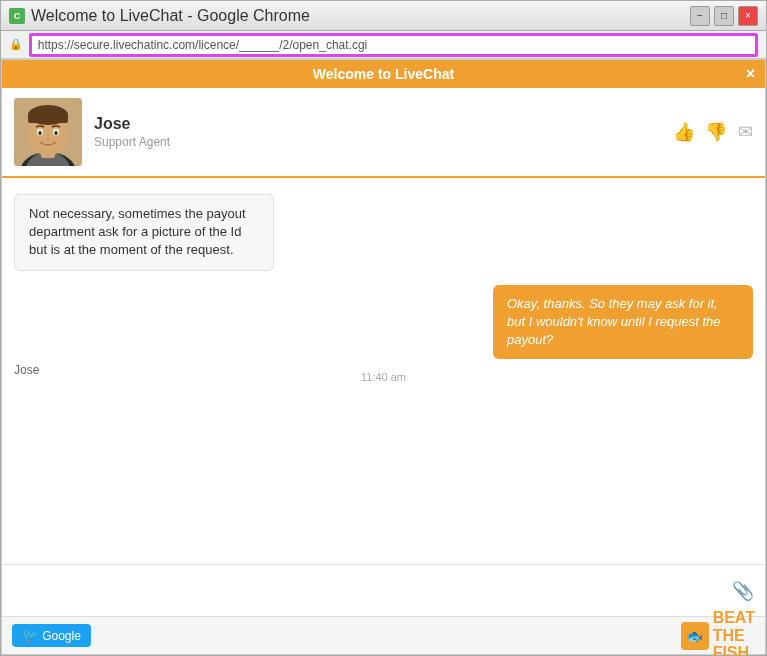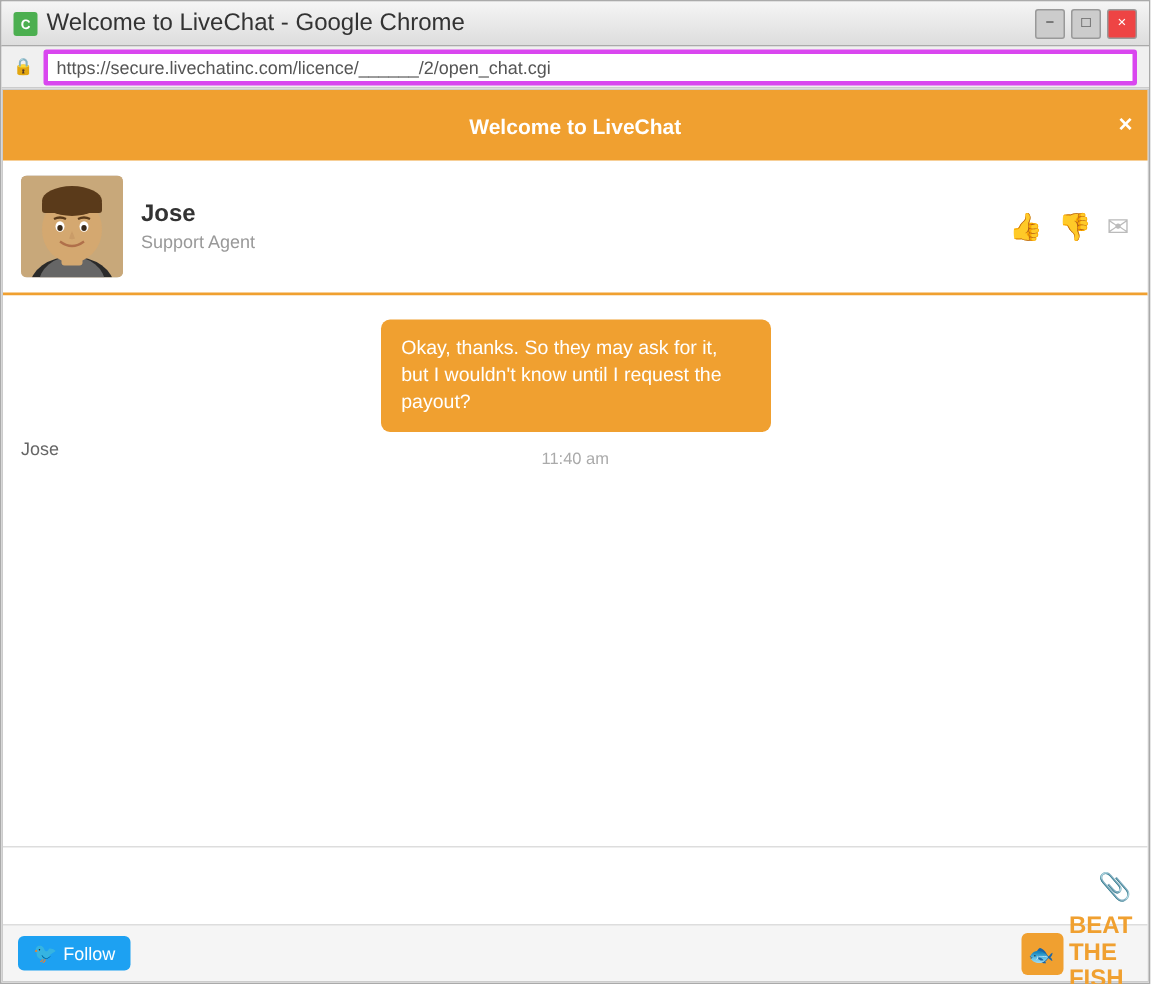--- a/index.html
+++ b/index.html
@@ -76,21 +76,21 @@
       flex: 1;
       display: flex;
       flex-direction: column;
       border: 1px solid #ccc;
       margin: 0;
       background: white;
     }
 
     .chat-header {
       background: #f0a030;
-      height: 47px;
+      height: 28px;
       display: flex;
       align-items: center;
       justify-content: center;
       color: white;
       font-size: 14px;
       font-weight: bold;
       flex-shrink: 0;
       position: relative;
     }
     .chat-header-close {
@@ -168,22 +168,23 @@
       border-radius: 6px;
       padding: 10px 14px;
       max-width: 260px;
       font-size: 13px;
       color: #333;
       line-height: 1.4;
     }
 
     .msg-right {
       display: flex;
-      justify-content: center;
+      justify-content: flex-end;
       margin-bottom: 4px;
+      font-style: italic;
     }
     .msg-bubble-right {
       background: #f0a030;
       border-radius: 6px;
       padding: 10px 14px;
       max-width: 260px;
       font-size: 13px;
       color: white;
       line-height: 1.4;
     }
@@ -354,20 +355,25 @@
       </div>
       <div class="agent-actions">
         <span class="action-icon">👍</span>
         <span class="action-icon">👎</span>
         <span class="action-icon">✉</span>
       </div>
     </div>
 
     <div class="chat-messages">
 
+      <div class="msg-left">
+        <div class="msg-bubble-left">
+          <span>Not necessary, sometimes the payout department ask for a picture of the Id but is at the moment of the request.</span>
+        </div>
+      </div>
 
       <div class="msg-right">
         <div class="msg-bubble-right">
           <span>Okay, thanks. So they may ask for it, but I wouldn't know until I request the payout?</span>
         </div>
       </div>
 
 
       <div>
         <div class="msg-sender-label">Jose</div>
@@ -377,21 +383,21 @@
     </div>
 
     <div class="chat-input-area">
       <textarea class="chat-input" placeholder="" style=""></textarea>
       <span class="attach-icon">📎</span>
     </div>
 
     <div class="chat-footer">
       <button class="follow-btn">
         <span class="twitter-icon">🐦</span>
-        <span>Follow</span>
+        <span>Google</span>
       </button>
       <div class="beatfish-logo">
         <div class="beatfish-icon">🐟</div>
         <div class="beatfish-text">
           <span>BEAT</span><br>
           <span>THE</span><br>
           <span style="color:#f0a030">FISH</span>
         </div>
       </div>
     </div>

